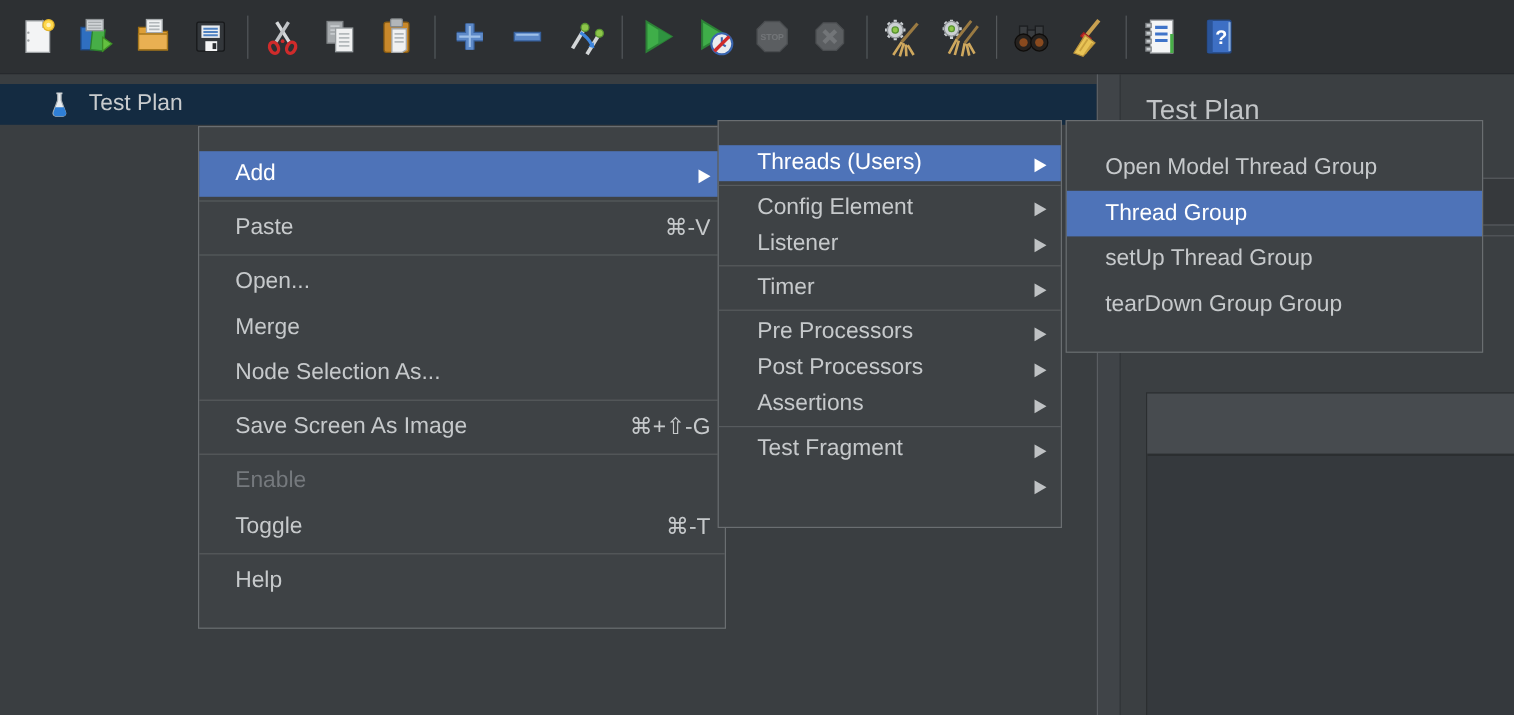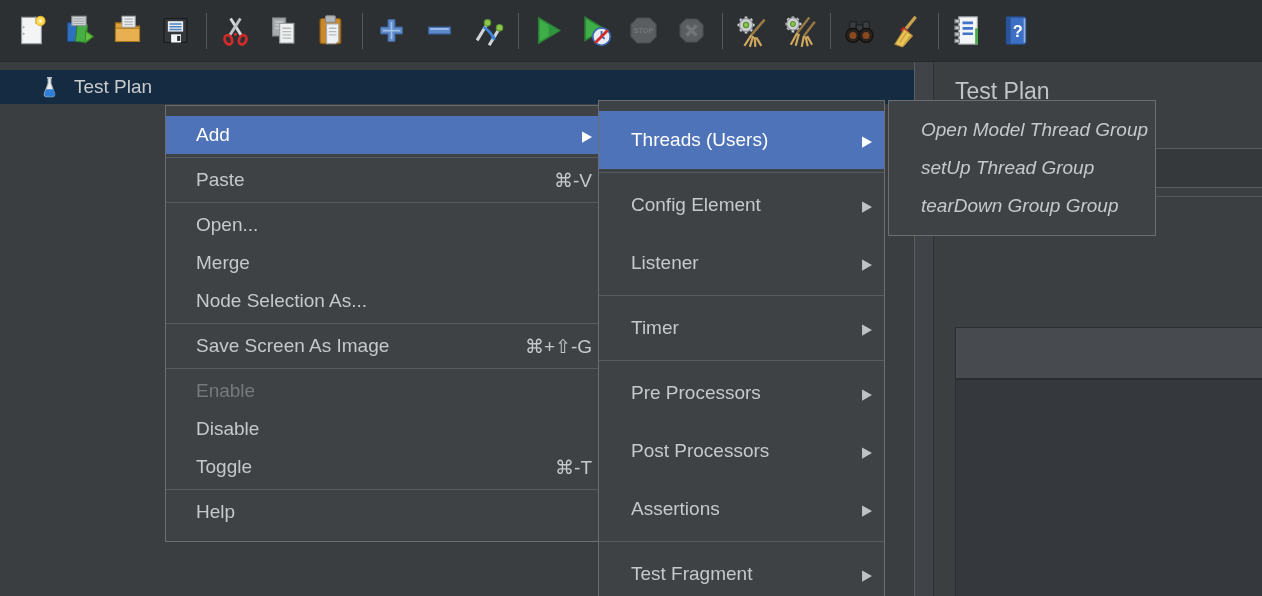--- a/index.html
+++ b/index.html
@@ -30,27 +30,27 @@
   
   .main-panel{position:absolute;left:934px;top:62px;right:0;bottom:0;background:#3b3f42;overflow:hidden;}
   .main-title{position:absolute;left:21px;top:16px;font-size:23px;color:#c2c5c7;white-space:nowrap;}
   .field-box{position:absolute;left:20px;right:-10px;top:86px;height:38px;background:#36393c;
     border-top:1px solid #5a5e62;border-bottom:1px solid #5a5e62;}
   .field-line2{position:absolute;left:20px;right:-10px;top:134px;height:0;border-top:1px solid #55595c;}
   .table-box{position:absolute;left:21px;top:265px;width:420px;height:400px;background:#35393d;border:1px solid #2b2e30;}
   .table-header{height:50px;background:#474b4f;border-bottom:2px solid #2b2e30;}
   
   .menu{position:absolute;background:var(--menu-bg,#3e4245);border:1px solid var(--menu-border,#6a6e71);
-    box-sizing:border-box;padding:10px 0;}
+    box-sizing:border-box;padding:20px 0;}
   #menu-context{left:165px;top:105px;width:440px;z-index:20;}
   #menu-add{left:598px;top:100px;width:287px;z-index:21;}
-  #menu-threads{left:888px;top:100px;width:268px;z-index:22;font-style:italic;}
+  #menu-threads{left:888px;top:100px;width:348px;z-index:22;}
   .menu-item{height:38px;display:flex;align-items:center;padding:0 12px 0 30px;
     font-size:19px;color:var(--text,#c6c9cb);white-space:nowrap;}
-  #menu-add .menu-item{height:58px;padding-left:32px;justify-content:center;}
+  #menu-add .menu-item{height:30px;padding-left:32px;justify-content:center;}
   #menu-threads .menu-item{padding-left:32px;}
   .menu-item.hl{background:var(--highlight,#4e73b8);color:#fff;}
   .menu-item.dis{color:var(--disabled,#75797d);text-align:center;}
   .mi-label{flex:0 0 auto;}
   .mi-shortcut{margin-left:auto;color:var(--text,#c6c9cb);}
   .mi-arrow{margin-left:auto;font-size:13px;color:#bfc2c4;transform:scaleY(1.15);}
   .menu-item.hl .mi-arrow{color:#fff;}
   .menu-sep{border-top:1px solid var(--menu-sep,#575b5e);margin:3px 0;}
   .symdefs{position:absolute;width:0;height:0;overflow:hidden;}
 </style>
@@ -350,23 +350,20 @@
     <div class="menu-sep"></div>
     <div class="menu-item">
       <span class="mi-label">Save Screen As Image</span>
       <span class="mi-shortcut">⌘+⇧-G</span>
     </div>
     <div class="menu-sep"></div>
     <div class="menu-item dis">
       <span class="mi-label">Enable</span>
     </div>
     <div class="menu-item">
-      <span class="mi-label">Disable</span>
-    </div>
-    <div class="menu-item">
       <span class="mi-label">Toggle</span>
       <span class="mi-shortcut">⌘-T</span>
     </div>
     <div class="menu-sep"></div>
     <div class="menu-item">
       <span class="mi-label">Help</span>
     </div>
   </div>
 <div class="menu" id="menu-add">
     <div class="menu-item hl">
@@ -406,19 +403,22 @@
       <span class="mi-arrow">▶</span>
     </div>
     <div class="menu-item">
       <span class="mi-arrow">▶</span>
     </div>
   </div>
 <div class="menu" id="menu-threads">
     <div class="menu-item">
       <span class="mi-label">Open Model Thread Group</span>
     </div>
+    <div class="menu-item hl">
+      <span class="mi-label">Thread Group</span>
+    </div>
     <div class="menu-item">
       <span class="mi-label">setUp Thread Group</span>
     </div>
     <div class="menu-item">
       <span class="mi-label">tearDown Group Group</span>
     </div>
   </div>
 
 </body></html>

